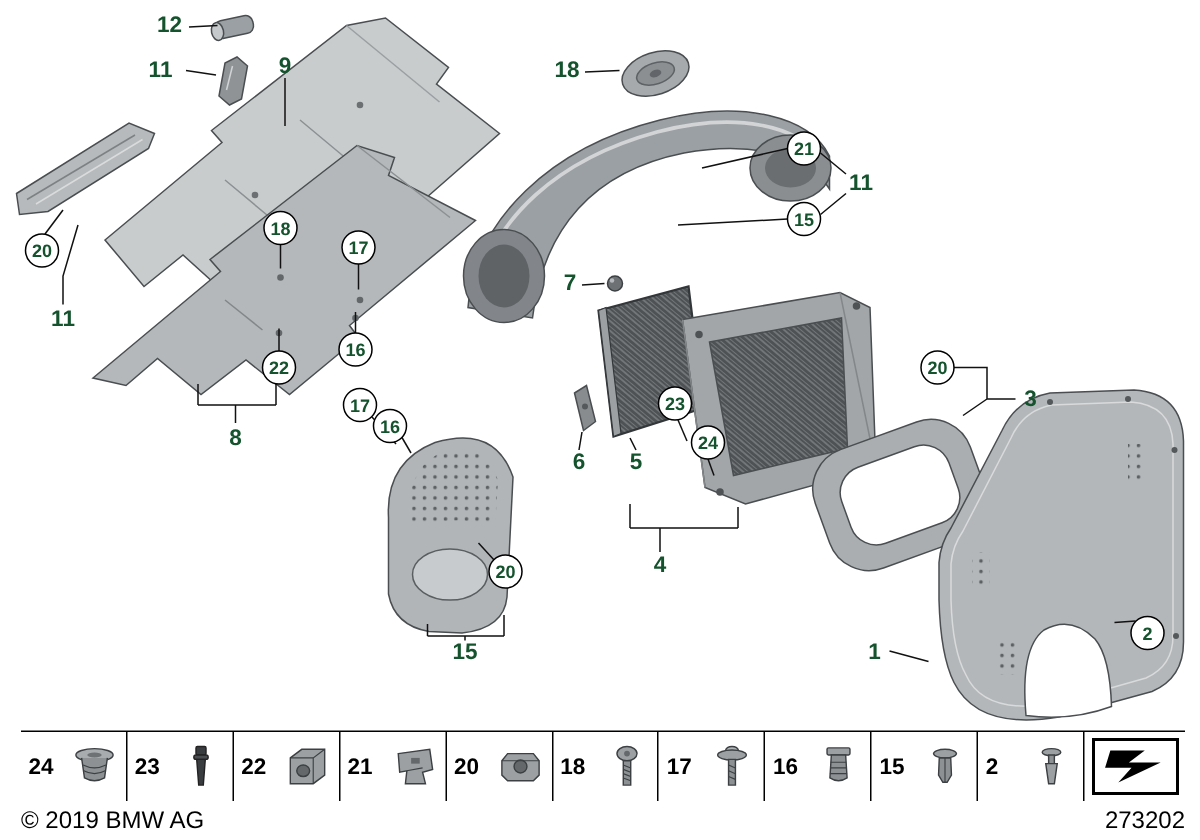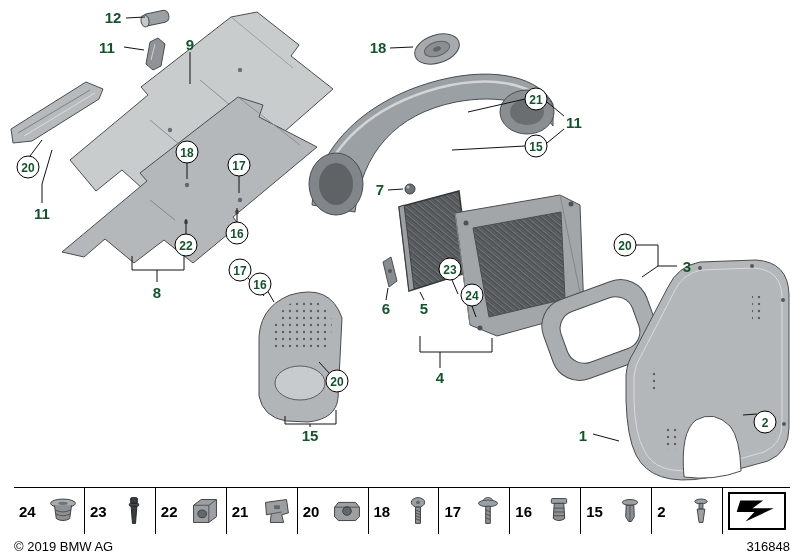--- a/index.html
+++ b/index.html
@@ -11,21 +11,21 @@
   .co.c{width:21px;height:21px;border:1.5px solid #000;border-radius:50%;background:#fff;
         display:flex;align-items:center;justify-content:center;font-weight:bold;font-size:12px;}
   .legend{position:absolute;left:14px;top:487px;width:776px;height:46px;border-top:1.2px solid #000;display:flex;}
   .cell{flex:1;display:flex;align-items:center;padding:2px 2px 2px 5px;min-width:0;}
   .cell + .cell{border-left:1.2px solid #000;}
   .cell .num{font-weight:bold;font-size:15px;min-width:22px;}
   .licon{width:42px;height:40px;flex:0 0 auto;margin-left:1px;}
   .arrow-cell{justify-content:center;padding:2px;}
   .arrow-box{border:2px solid #000;width:54px;height:34px;display:flex;align-items:center;justify-content:center;}
   .footer{position:absolute;left:14px;top:539px;width:776px;display:flex;justify-content:space-between;
-          font-size:13px;color:#000;}
+          font-size:16px;color:#000;}
 </style>
 </head>
 <body>
 
 <div class="page">
 
   <svg class="art" width="800" height="486" viewBox="0 0 800 486">
     <defs>
       <pattern id="dots" width="7" height="7" patternUnits="userSpaceOnUse">
         <circle cx="3" cy="3" r="1.2" fill="#5c6063"></circle>
@@ -315,16 +315,16 @@
         <svg width="50" height="30" viewBox="0 0 54 34">
           <path d="M8,5 L34,5 L22,14 L46,14 L14,29 L24,18 L4,18 Z" fill="#000"></path>
         </svg>
       </div>
     </div>
 
   </div>
 
   <div class="footer">
     <span>© 2019 BMW AG</span>
-    <span>316848</span>
+    <span>273202</span>
   </div>
 
 </div>
 
 </body></html>

